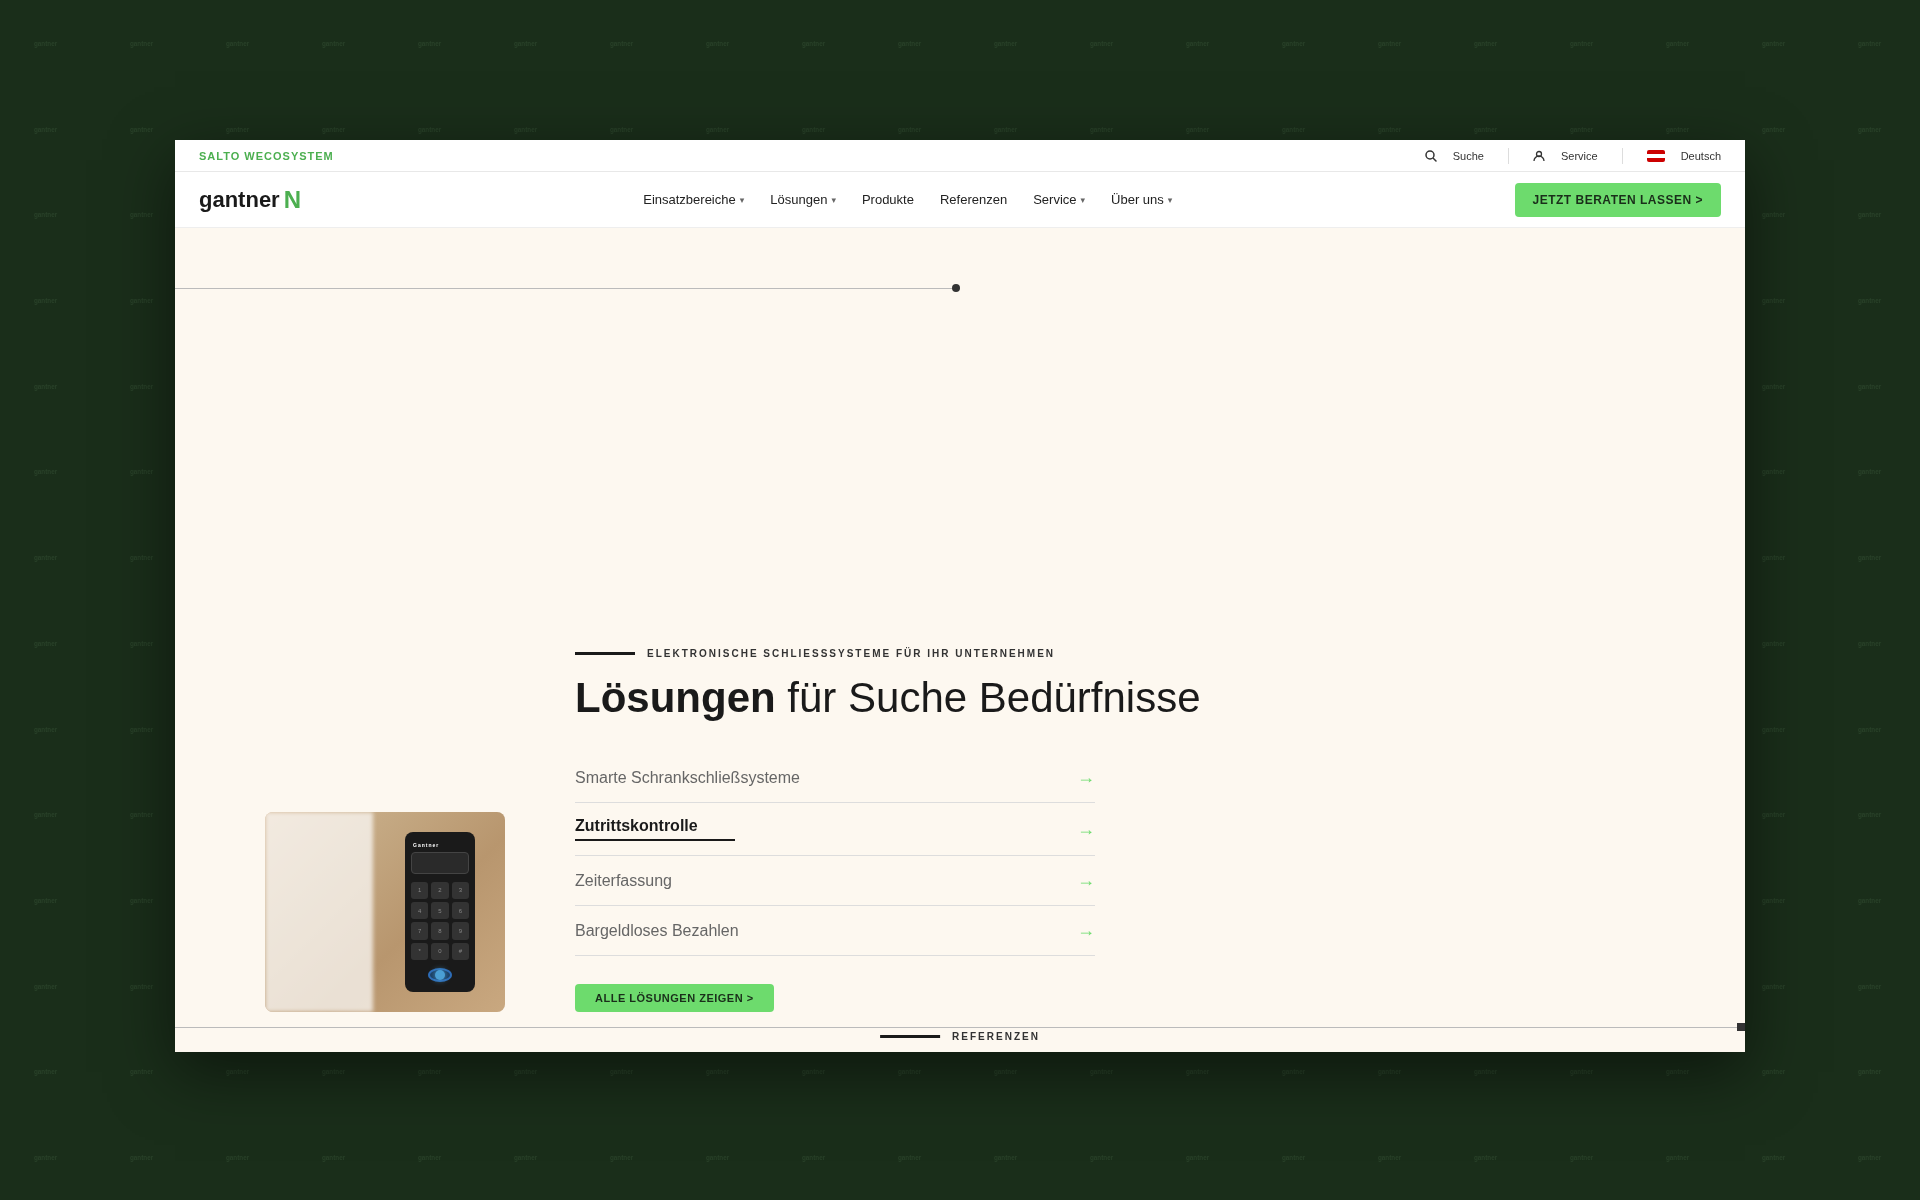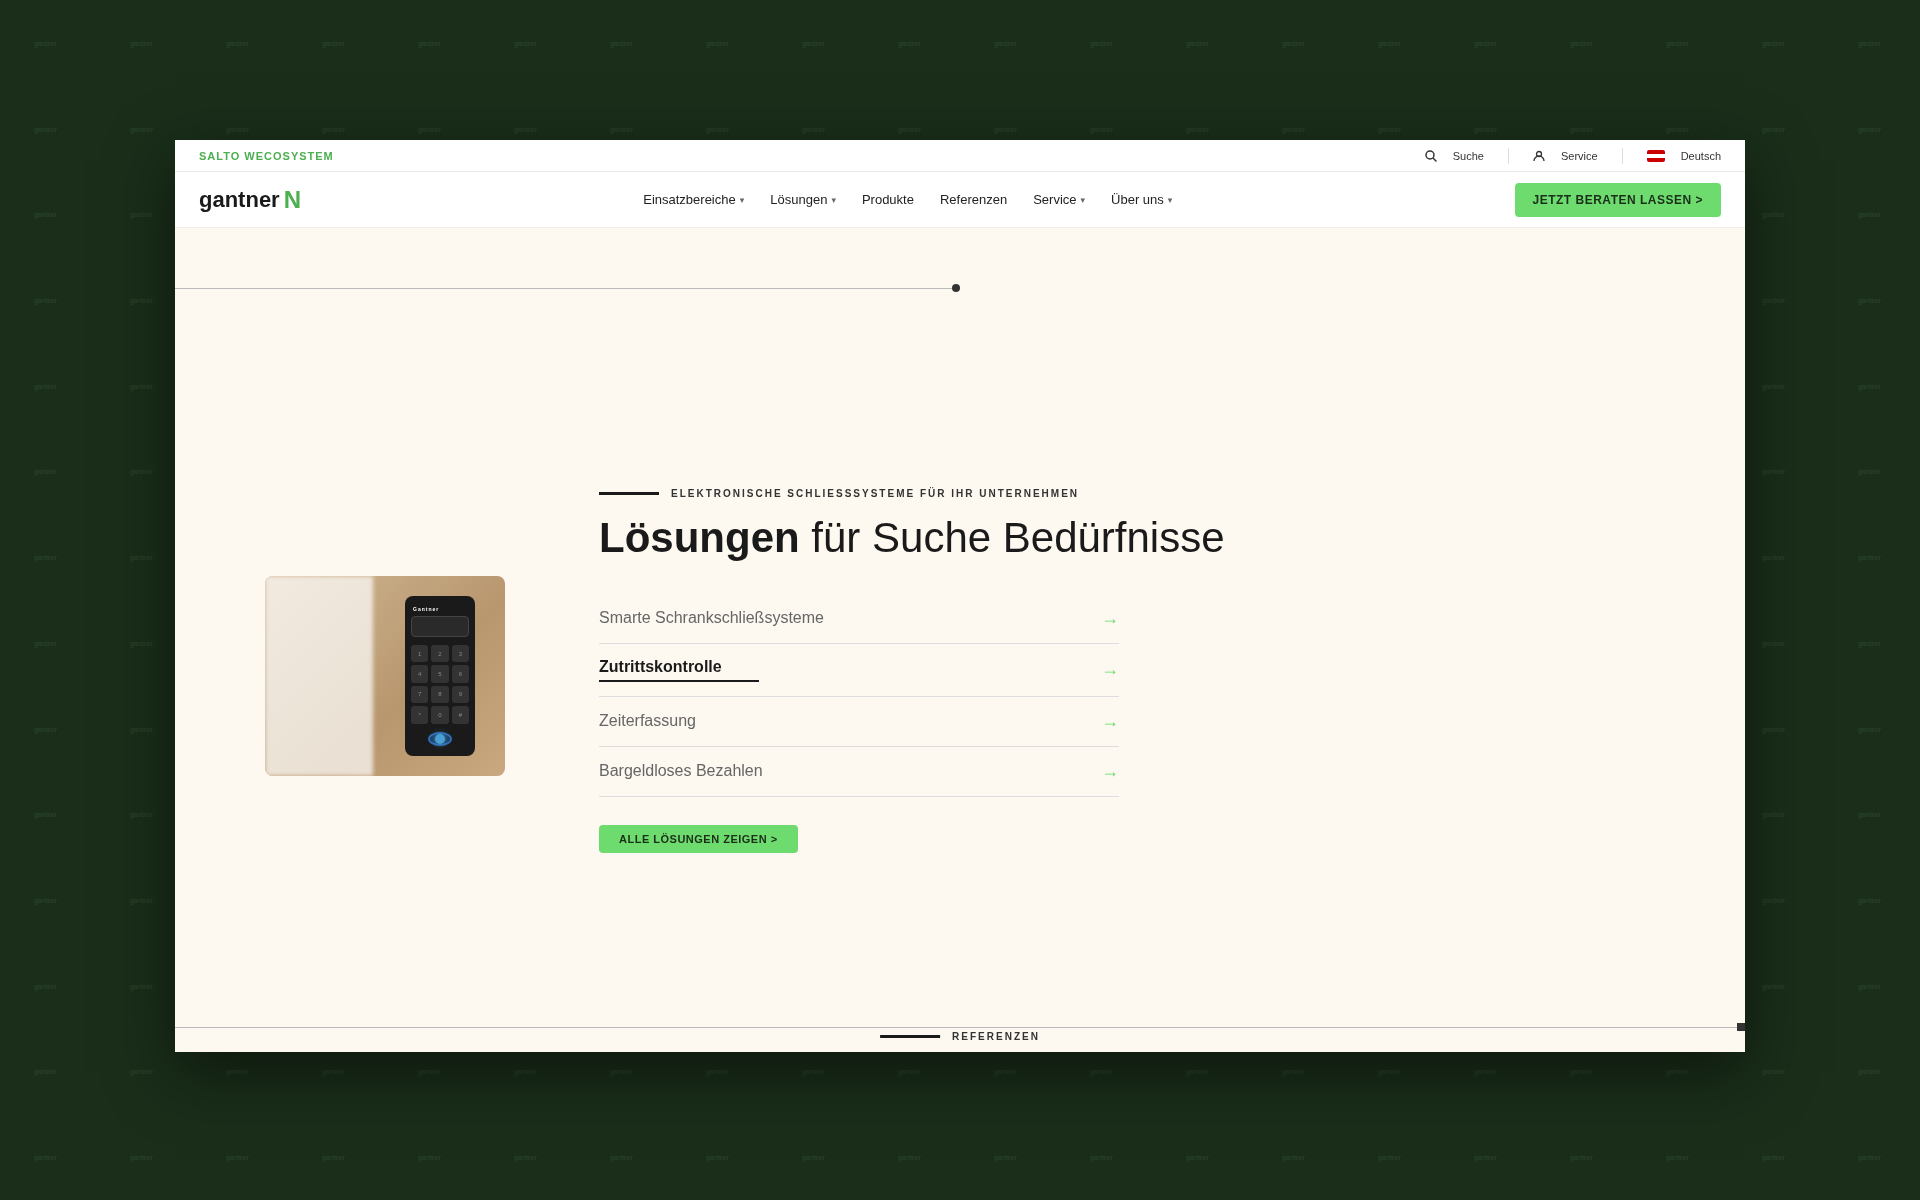--- a/index.html
+++ b/index.html
@@ -190,23 +190,23 @@
       top: -4px;
       width: 8px;
       height: 8px;
       background: #333;
       border-radius: 50%;
     }
 
     
     .hero-section {
       display: flex;
-      align-items: center;
+      align-items: flex-end;
       padding: 40px 80px 40px 80px;
-      gap: 84px;
+      gap: 60px;
       flex: 1;
     }
 
     
     .hero-image-container {
       flex: 0 0 260px;
       display: flex;
       align-items: center;
       justify-content: center;
       margin-top: 10px;

